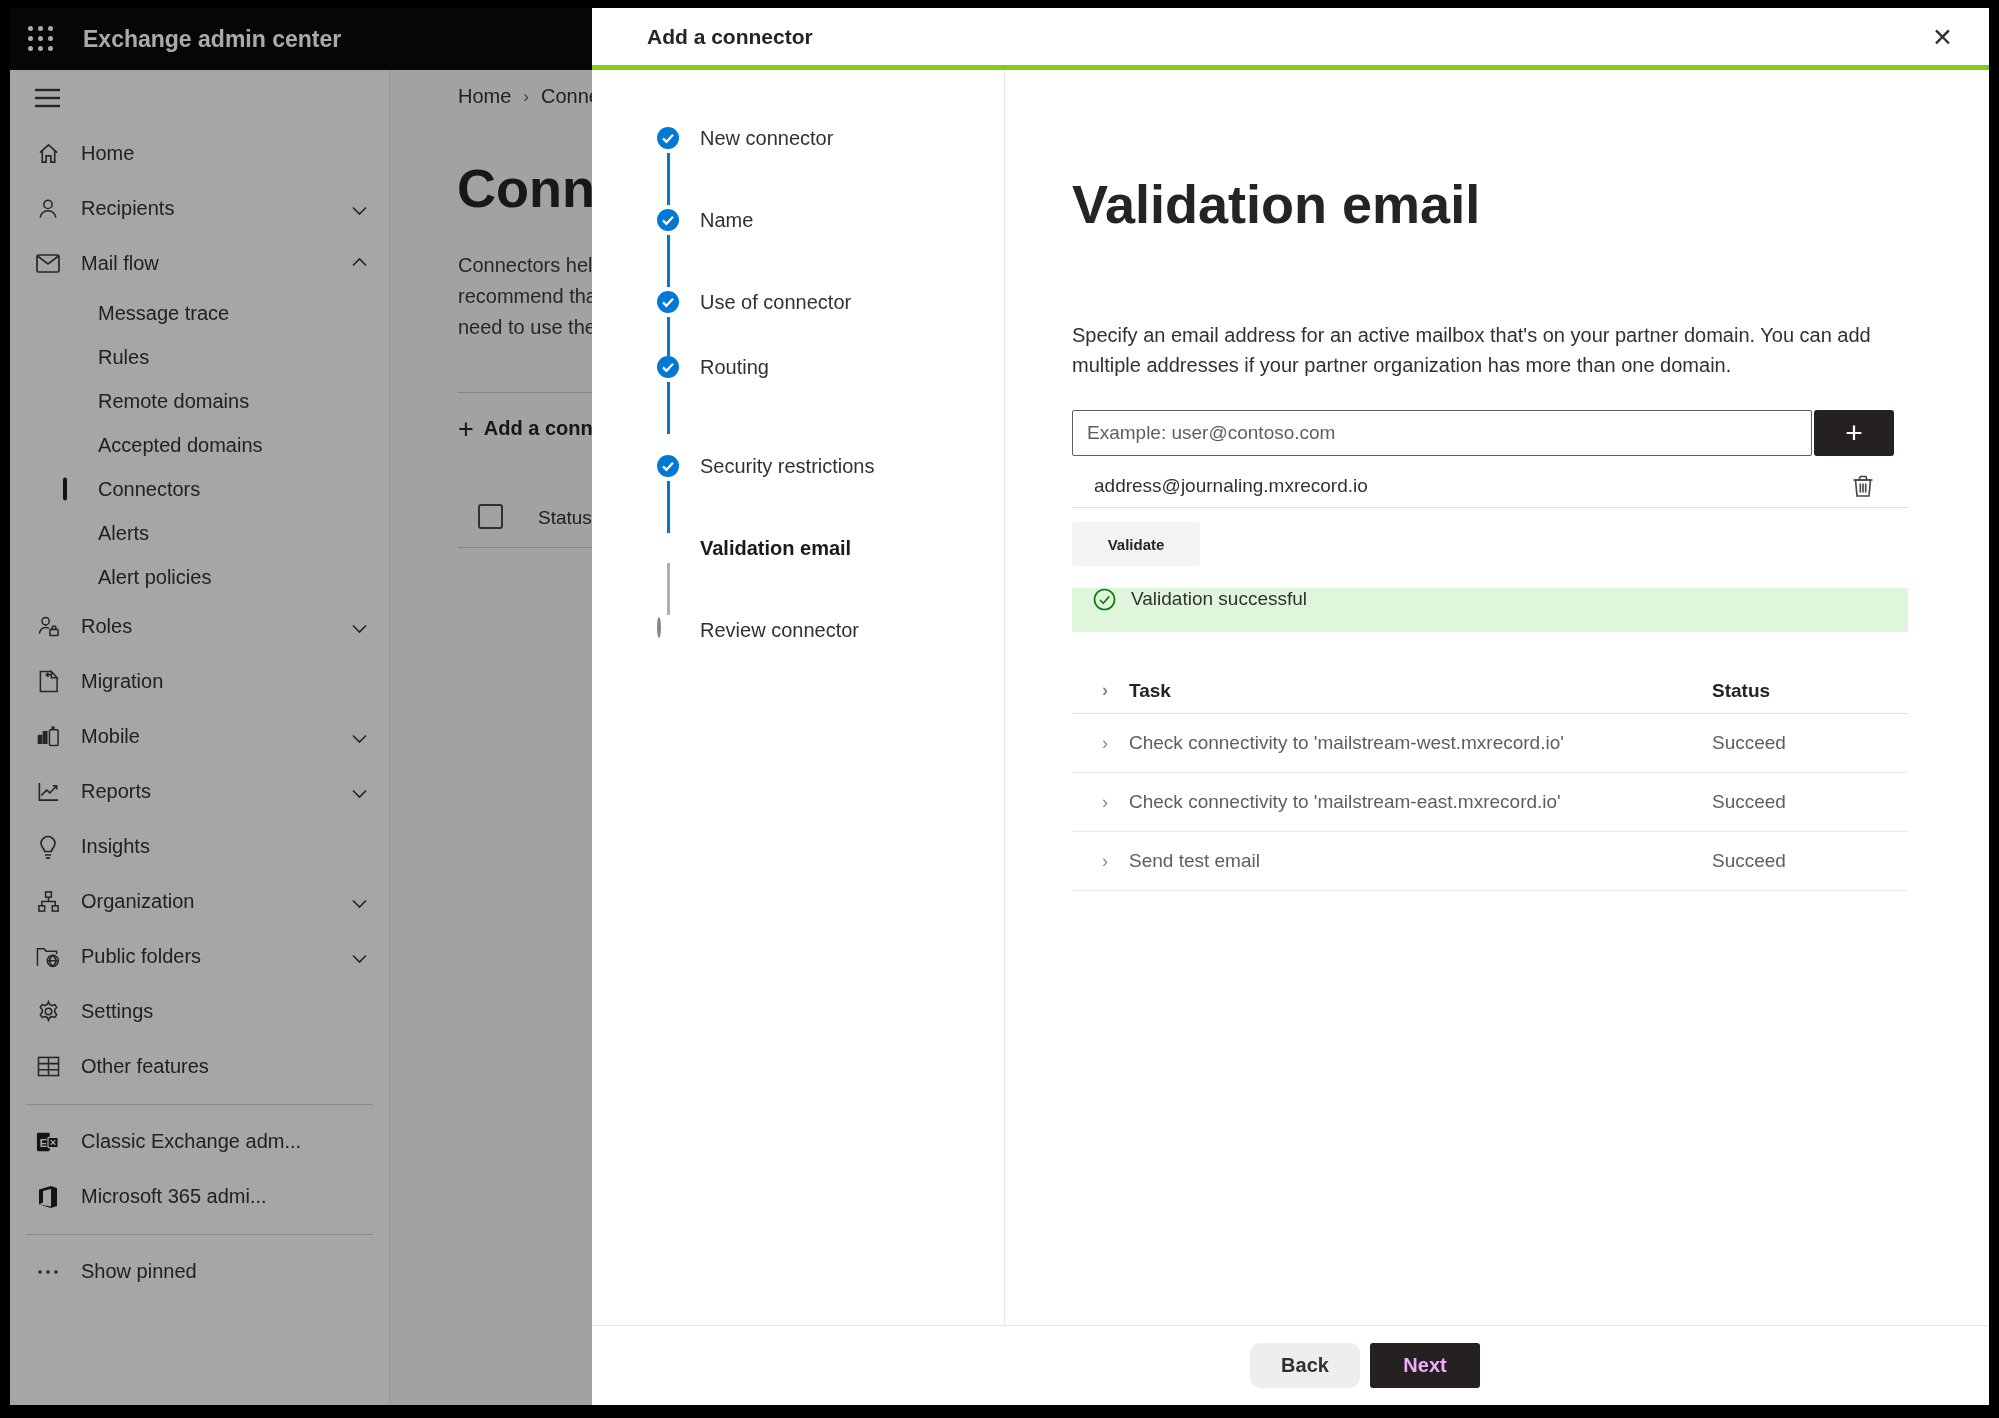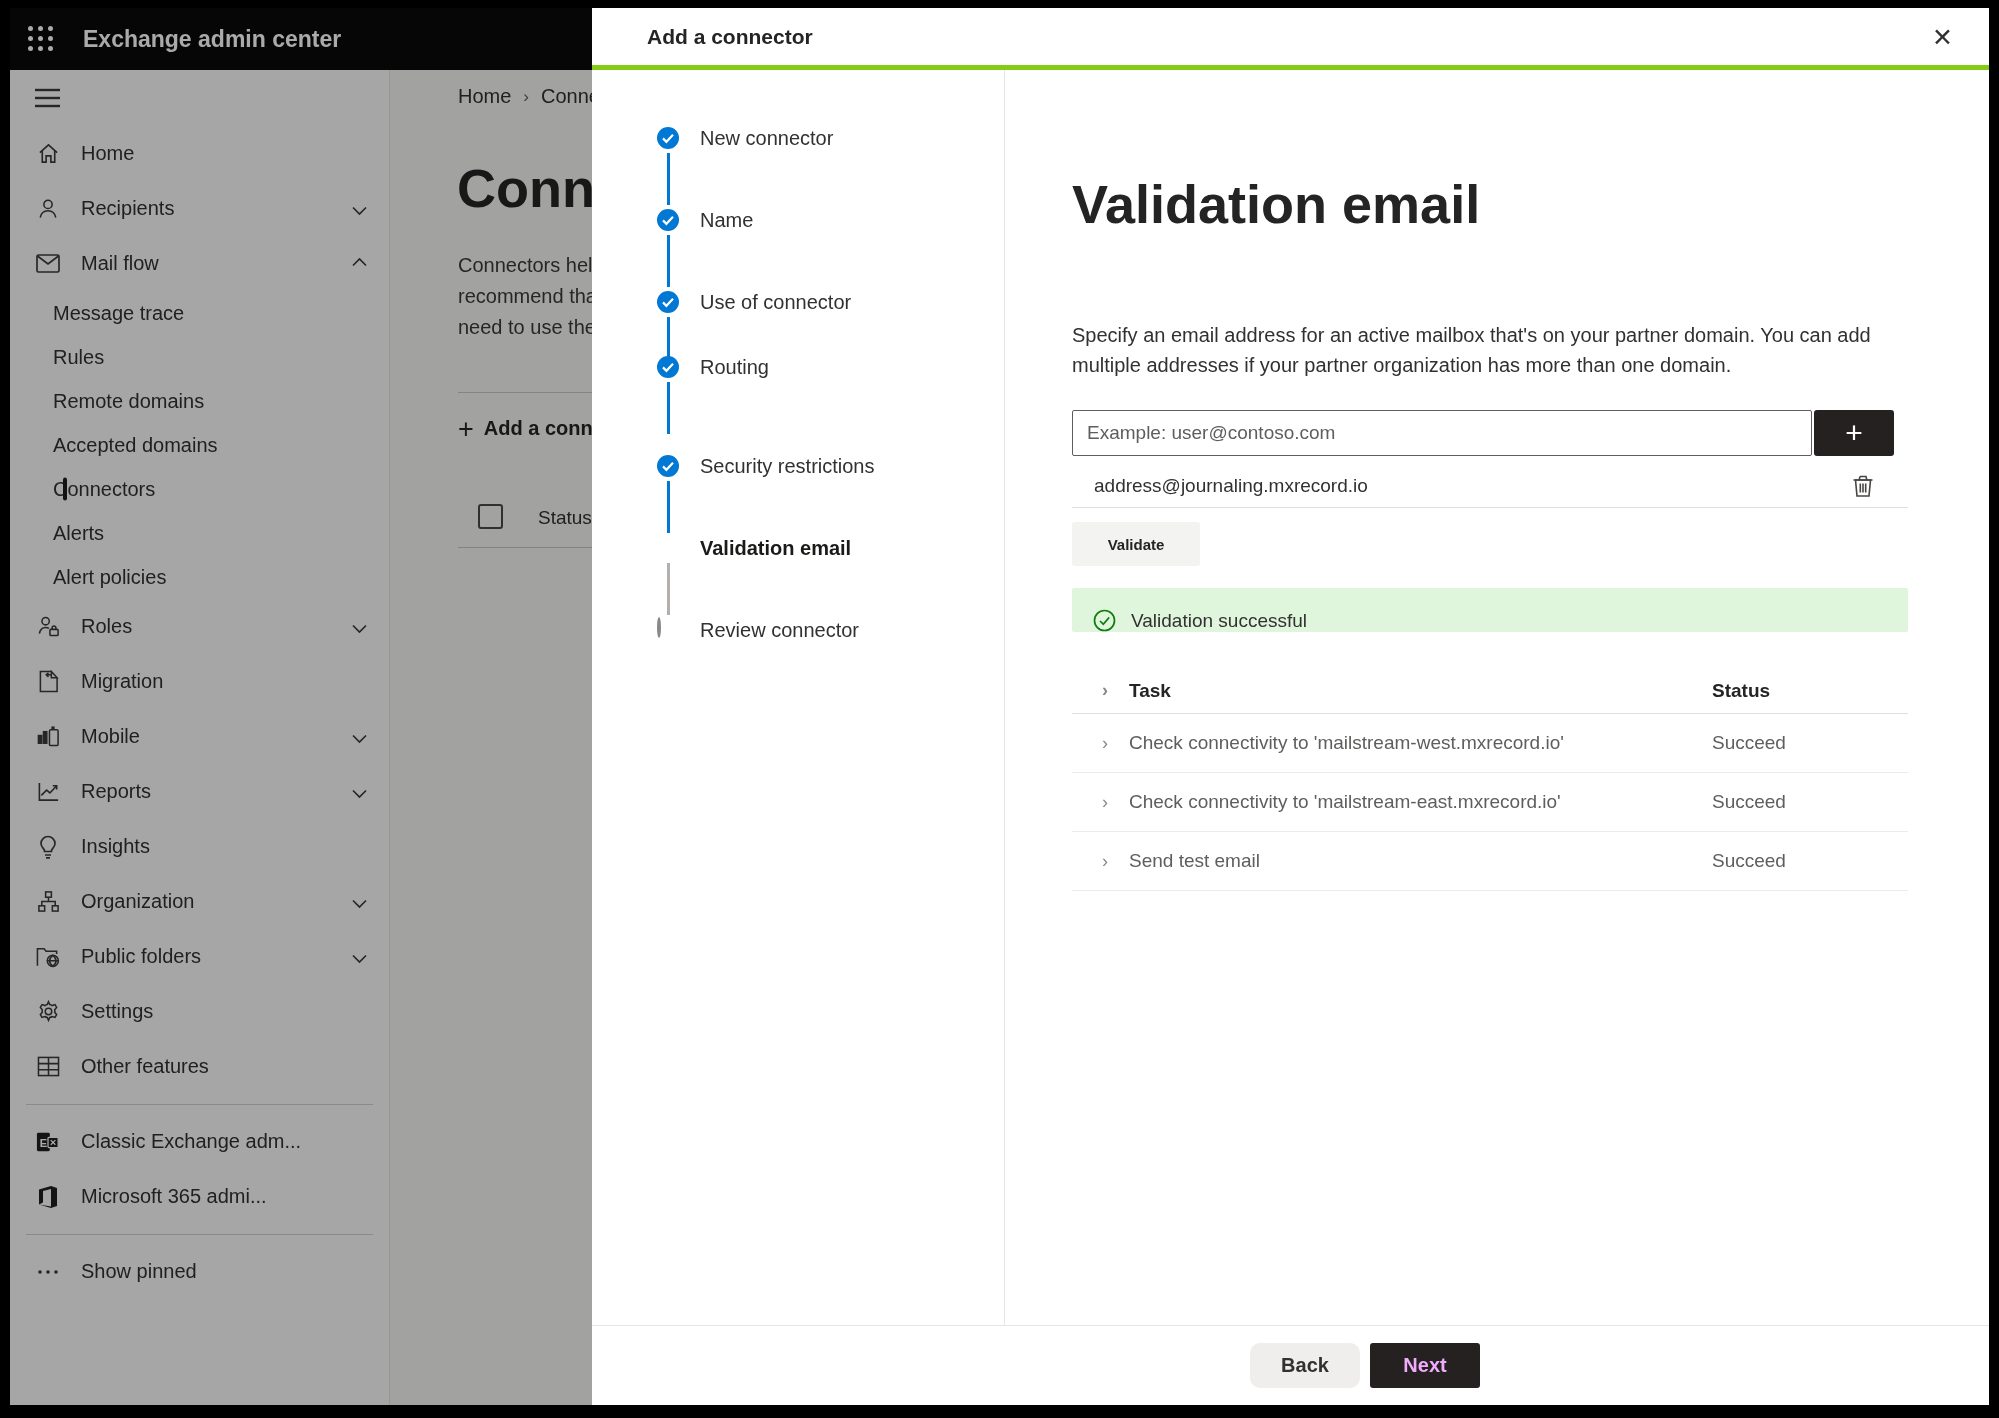--- a/index.html
+++ b/index.html
@@ -19,21 +19,21 @@
   .waffle i { width:5px; height:5px; border-radius:50%; background:#fff; }
   .topbar-title { color:#fff; font-size:23px; font-weight:600; margin-left:29px; }
 
   
   .sidebar { position:absolute; left:0; top:62px; width:380px; bottom:0; background:#fbfafa;
              border-right:1px solid #e3e1df; overflow:hidden; }
   .hamburger { height:56px; display:flex; align-items:center; padding-left:25px; cursor:pointer; }
   .hamburger svg { display:block; }
   .nav-item { height:55px; display:flex; align-items:center; padding-left:25px; cursor:pointer;
               color:#323130; font-size:20px; position:relative; }
-  .nav-sub  { height:44px; display:flex; align-items:center; padding-left:43px; cursor:pointer;
+  .nav-sub  { height:44px; display:flex; align-items:center; padding-left:88px; cursor:pointer;
               color:#323130; font-size:20px; position:relative; }
   .nav-icon { width:26px; height:26px; margin-right:20px; flex:0 0 26px; display:flex;
               align-items:center; justify-content:center; }
   .nav-chev { position:absolute; right:22px; top:50%; transform:translateY(-50%); }
   .nav-chev.up { transform:translateY(-50%) rotate(180deg); }
   .sel-bar { position:absolute; left:53px; top:50%; transform:translateY(-50%);
              width:4px; height:23px; background:#201f1e; border-radius:2px; }
   .nav-divider { height:1px; background:#d2d0ce; margin:10px 16px 9px 16px; }
 
   
@@ -93,21 +93,21 @@
                cursor:pointer; display:flex; align-items:center; justify-content:center; }
   .c-addrrow { position:absolute; left:67px; top:394px; width:836px; height:44px;
                border-bottom:1px solid #e1dfdd; display:flex; align-items:center; }
   .c-addr { margin-left:22px; font-size:19px; color:#323130; }
   .c-trash { position:absolute; right:34px; top:50%; transform:translateY(-50%); cursor:pointer;
              width:22px; height:24px; }
   .c-validate { position:absolute; left:67px; top:452px; width:128px; height:44px; background:#f3f3f2;
                 border:none; border-radius:3px; font-size:15px; font-weight:600; color:#242424;
                 cursor:pointer; font-family:"Liberation Sans",sans-serif; }
   .c-banner { position:absolute; left:67px; top:518px; width:836px; height:44px; background:#dff6dd;
-              border-radius:2px; display:flex; align-items:flex-end; }
+              border-radius:2px; display:flex; align-items:flex-start; }
   .c-banner .bicon { margin-left:21px; width:23px; height:23px; flex:0 0 23px; }
   .c-banner .btext { margin-left:15px; font-size:19px; color:#323130; }
 
   
   .ttable { position:absolute; left:67px; top:598px; width:836px; }
   .thead { height:46px; display:flex; align-items:center; border-bottom:1px solid #e1dfdd;
            font-weight:bold; color:#242424; font-size:19px; }
   .trow { height:59px; display:flex; align-items:center; border-bottom:1px solid #edebe9;
           color:#605e5c; font-size:19px; }
   .t-chev { width:57px; flex:0 0 57px; padding-left:30px; color:#8a8886; font-size:18px; cursor:pointer; }

